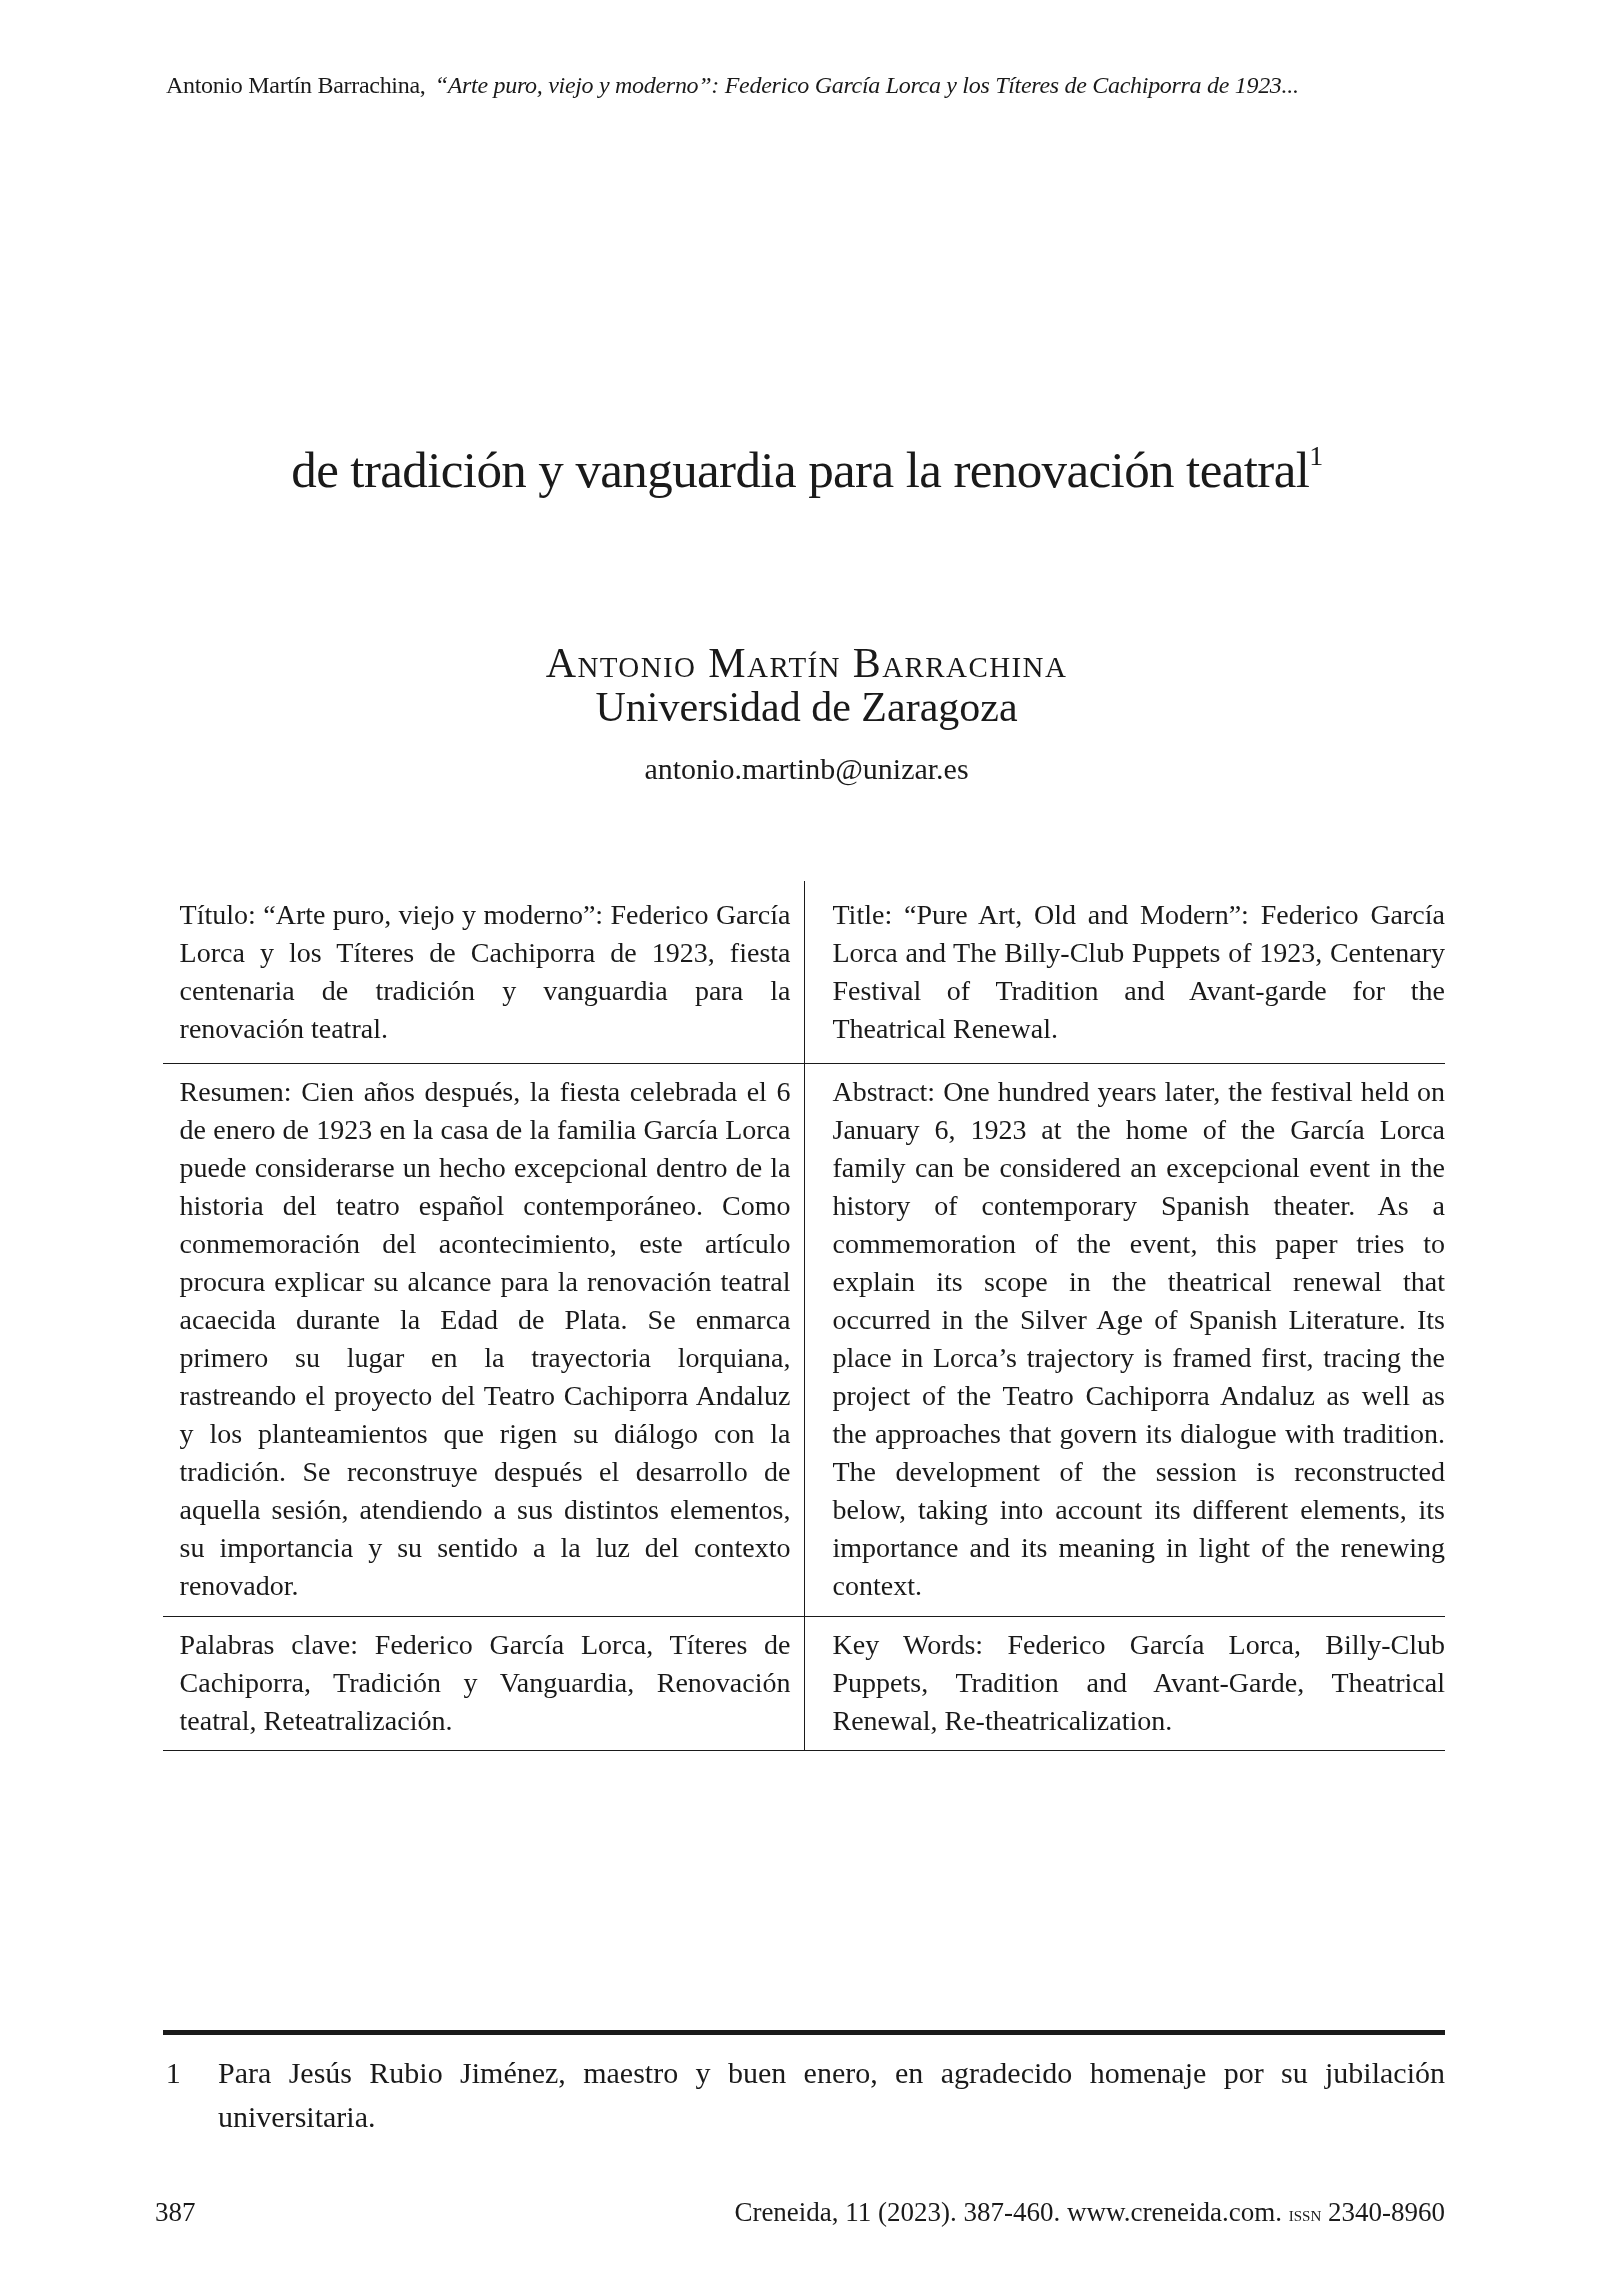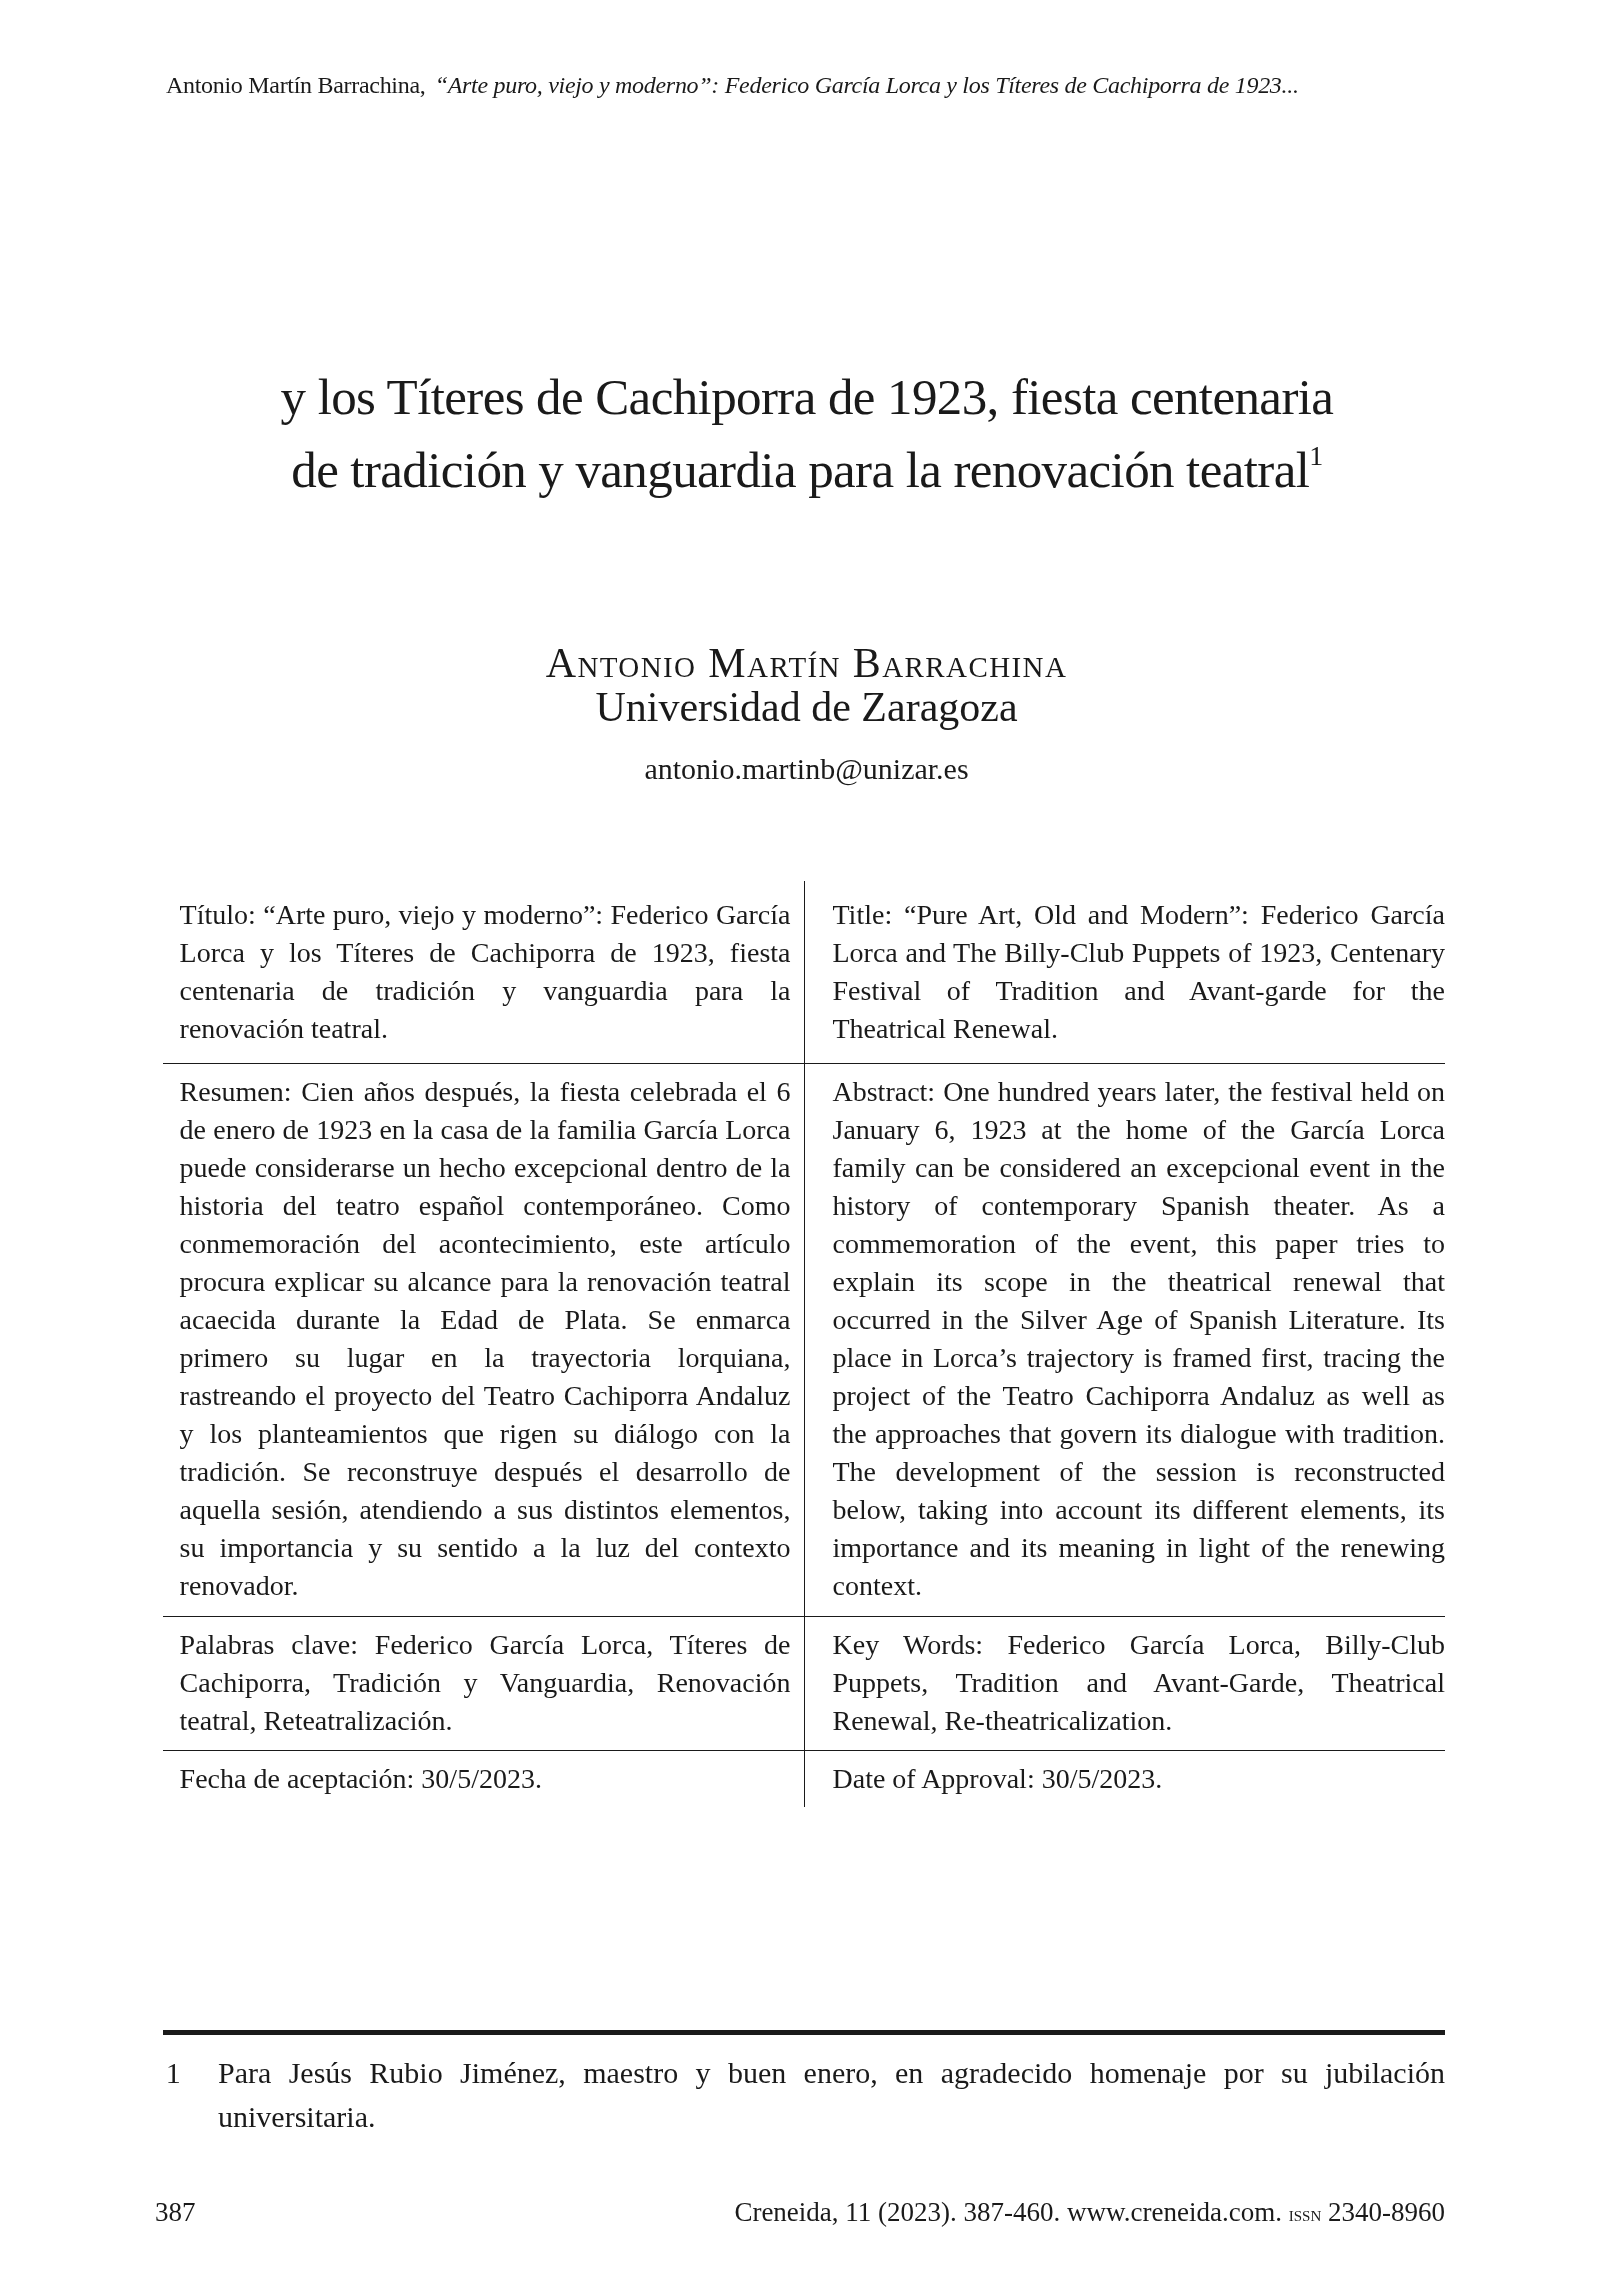--- a/index.html
+++ b/index.html
@@ -71,21 +71,21 @@
 </style>
 </head>
 <body>
 
 <div class="running-head">
   <span>Antonio Martín Barrachina,</span><span class="it">“Arte puro, viejo y moderno”: Federico García Lorca y los Títeres de Cachiporra de 1923...</span>
 </div>
 
 <div class="title">
   <br>
-  <span>y los Títeres de Cachiporra de 1923, fiesta centenaria</span><br>
+  <br>
   <span>de tradición y vanguardia para la renovación teatral</span><sup>1</sup>
 </div>
 
 <div class="author">Antonio Martín Barrachina</div>
 <div class="affiliation">Universidad de Zaragoza</div>
 <div class="email">antonio.martinb@unizar.es</div>
 
 <table class="meta-table">
   <tbody>
       <tr class="r0 sep">
@@ -93,24 +93,20 @@
     <td class="right"><b>Title</b><span>: </span><span>“Pure Art, Old and Modern”: Federico García Lorca and The Billy-Club Puppets of 1923, Centenary Festival of Tradition and Avant-garde for the Theatrical Renewal.</span></td>
   </tr>
   <tr class="r1 sep">
     <td class="left"><b>Resumen:</b><span> </span><span>Cien años después, la fiesta celebrada el 6 de enero de 1923 en la casa de la familia García Lorca puede considerarse un hecho excepcional dentro de la historia del teatro español contemporáneo. Como conmemoración del acontecimiento, este artículo procura explicar su alcance para la renovación teatral acaecida durante la Edad de Plata. Se enmarca primero su lugar en la trayectoria lorquiana, rastreando el proyecto del Teatro Cachiporra Andaluz y los planteamientos que rigen su diálogo con la tradición. Se reconstruye después el desarrollo de aquella sesión, atendiendo a sus distintos elementos, su importancia y su sentido a la luz del contexto renovador.</span></td>
     <td class="right"><b>Abstract:</b><span> </span><span>One hundred years later, the festival held on January 6, 1923 at the home of the García Lorca family can be considered an excepcional event in the history of contemporary Spanish theater. As a commemoration of the event, this paper tries to explain its scope in the theatrical renewal that occurred in the Silver Age of Spanish Literature. Its place in Lorca’s trajectory is framed first, tracing the project of the Teatro Cachiporra Andaluz as well as the approaches that govern its dialogue with tradition. The development of the session is reconstructed below, taking into account its different elements, its importance and its meaning in light of the renewing context.</span></td>
   </tr>
   <tr class="r2 sep">
     <td class="left"><b>Palabras clave</b><span>: </span><span>Federico García Lorca, Títeres de Cachiporra, Tradición y Vanguardia, Renovación teatral, Reteatralización.</span></td>
     <td class="right"><b>Key Words</b><span>: </span><span>Federico García Lorca, Billy-Club Puppets, Tradition and Avant-Garde, Theatrical Renewal, Re-theatricalization.</span></td>
   </tr>
-  <tr class="r4">
-    <td class="left"><b>Fecha de aceptación</b><span>: </span><span>30/5/2023.</span></td>
-    <td class="right"><b>Date of Approval:</b><span> </span><span>30/5/2023.</span></td>
-  </tr>
 </tbody>
   </table>
 
 <div class="footnote-rule"></div>
 <div class="footnote">
   <span class="num">1</span>
   <span class="text">Para Jesús Rubio Jiménez, maestro y buen enero, en agradecido homenaje por su jubilación universitaria.</span>
 </div>
 
 <div class="page-number">387</div>

